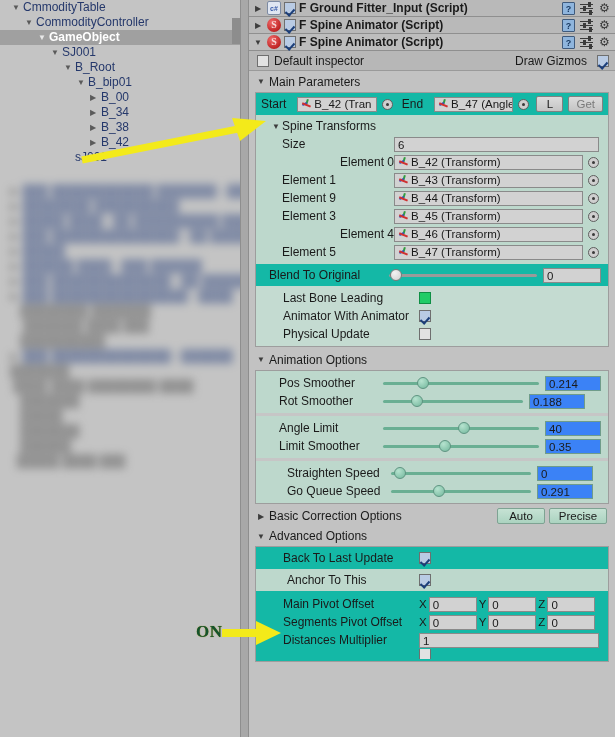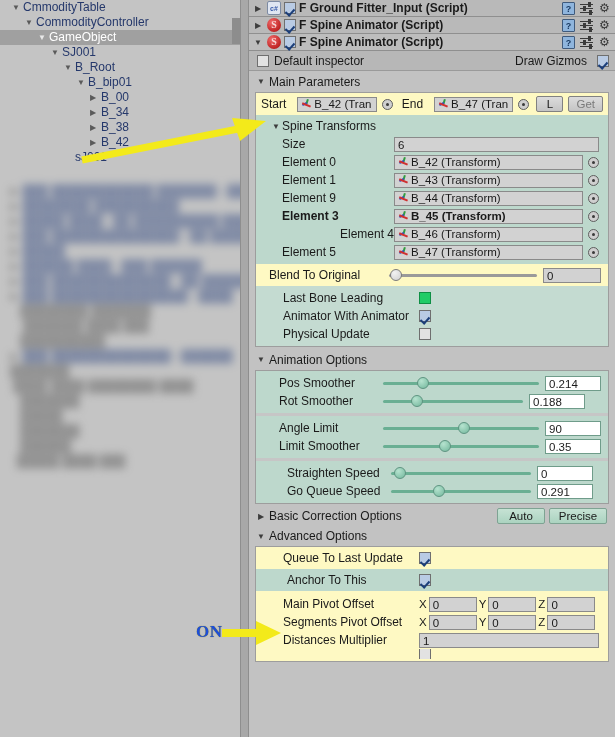--- a/index.html
+++ b/index.html
@@ -14,21 +14,21 @@
   }
   
   #root { position:relative; width:615px; height:737px; }
 
   
   #hierarchy {
     position:absolute; left:0; top:0; width:276px; height:737px;
     background:#c4c4c4; overflow:hidden;
   }
   .hrow { height:15px; line-height:15px; white-space:nowrap; color:#25386b; font-size:12px; }
-  .hrow.sel { background:#a0a0a0; color:#ffffff; }
+  .hrow.sel { background:#a0a0a0; color:#ffffff;font-weight:bold; }
   .hrow.sel .foldglyph { color:#e8e8e8; }
   .foldglyph { display:inline-block; width:11px; font-size:8px; color:#5a5a5a; vertical-align:middle; }
   .hlabel { vertical-align:middle; }
   .blurblock { position:absolute; left:0; width:240px; filter: blur(4px); opacity:.55; }
   .bl { height:15px; line-height:15px; white-space:nowrap; color:#4a5d8c; }
   .bl .g { color:#6a6a6a; }
 
   
   #divider { position:absolute; left:240px; top:0; width:9px; height:737px; background:#a8a8a8; border-left:1px solid #8e8e8e; border-right:1px solid #8e8e8e;}
   #divthumb { position:absolute; left:232px; top:18px; width:9px; height:26px; background:#8d8d8d; }
@@ -77,21 +77,21 @@
   .subrow { display:flex; align-items:center; height:20px; background:#b7b7b7; padding:0 6px 0 8px; border-bottom:1px solid #9a9a9a;}
   .subrow .lbl { margin-left:5px; }
   .spacerfill { flex:1; }
 
   .section { padding:0 6px; }
   .section-title { display:flex; align-items:center; height:21px; font-size:12px; }
   .section-title .fold { margin-right:2px; }
   .panel { border:1px solid #9d9d9d; background:#c6c6c6; margin-bottom:2px; }
   .grp-green { background:#bdd8cc; }
   .grp-green2 { background:#c4dbd1; }
-  .grp-gray { background:#fef9c3; }
+  .grp-gray { background:#14b8a6; }
 
   .row { display:flex; align-items:center; height:18px; padding:0 5px; }
   .row .name { font-size:12px; white-space:nowrap; }
   .field {
     background:#d2d2d2; border:1px solid #8a8a8a; height:15px; line-height:14px;
     font-size:11.5px; padding:0 3px; overflow:hidden; white-space:nowrap;
   }
   .objfield { display:flex; align-items:center; gap:2px; }
   .axisicon { width:11px; height:11px; position:relative; flex:0 0 auto; }
   .axisicon::before { content:""; position:absolute; left:5px; top:0; width:1.5px; height:6px; background:#2f9c3f; transform:rotate(18deg);}
@@ -105,30 +105,30 @@
   }
   .btn.green { background:linear-gradient(#c6e2d4,#abd3c0); border-color:#7ea393; }
   .btn.dim { color:#7a7a7a; }
 
   .sld { position:relative; height:14px; flex:1; }
   .sld .track { position:absolute; top:6px; left:0; right:0; height:3px; background:#6aaf93; border-radius:2px; }
   .sld .track.gray { background:#9a9a9a; }
   .sld .knob { position:absolute; top:1px; width:12px; height:12px; border-radius:50%;
     background:radial-gradient(circle at 35% 30%,#b6e3cf,#72b79c); border:1px solid #5e9481; }
   .sld .knob.gray { background:radial-gradient(circle at 35% 30%,#f2f2f2,#cfcfcf); border-color:#7c7c7c; }
-  .numfield { background:#ffffff; border:1px solid #6f9c8a; height:15px; line-height:14px; font-size:11.5px; padding:0 3px; }
+  .numfield { background:#3b82f6; border:1px solid #6f9c8a; height:15px; line-height:14px; font-size:11.5px; padding:0 3px; }
   .numfield.gray { background:#d2d2d2; border-color:#8a8a8a; }
   .xyz { display:flex; align-items:center; gap:2px; }
   .xyz span.ax { font-size:11.5px; }
 
   
   .anno { position:absolute; pointer-events:none; }
   #on-text {
     position:absolute; left:196px; top:622px;
-    color:#1d4ed8; font-weight:bold; font-size:17px;
+    color:#14532d; font-weight:bold; font-size:17px;
     font-family:"Liberation Serif", serif; letter-spacing:.5px;
     text-shadow: 0 0 1px #8a8000;
   }
 </style>
 </head>
 <body>
 
 <div id="root">
 
   <div id="hierarchy">
@@ -255,38 +255,38 @@
                 <i></i>
               </span>
             <span>B_42 (Tran</span>
           </span>
           <span class="radio"></span>
           <span class="name" style="margin-left:4px">End</span>
           <span class="field objfield" style="width:86px;margin-left:6px">
             <span class="axisicon">
                 <i></i>
               </span>
-            <span>B_47 (Tran</span>
+            <span>B_47 (Angle</span>
           </span>
           <span class="radio"></span>
           <span class="btn" style="width:28px;margin-left:2px">L</span>
           <span class="btn dim" style="width:36px">Get</span>
         </div>
 
         <div class="grp-green" style="padding:2px 0 3px 0;">
           <div class="row" style="padding-left:14px">
             <span class="fold">▼</span>
             <span class="name">Spine Transforms</span>
           </div>
           <div class="row" style="padding-left:26px">
             <span class="name" style="width:112px">Size</span>
             <span class="field" style="flex:1;margin-right:4px">6</span>
           </div>
           <div id="elements-list">
-              <div class="row" style="padding-left: 26px;">
+              <div class="row" style="padding-left: 26px; text-align: right;">
                 <span class="name" style="width:112px">Element 0</span>
                 <span class="field objfield" style="flex:1">
                   <span class="axisicon">
                     <i></i>
                   </span>
                   <span>B_42 (Transform)</span>
                 </span>
                 <span class="radio" style="margin:0 4px 0 5px"></span>
               </div>
               <div class="row" style="padding-left: 26px;">
@@ -302,21 +302,21 @@
               <div class="row" style="padding-left: 26px;">
                 <span class="name" style="width:112px">Element 9</span>
                 <span class="field objfield" style="flex:1">
                   <span class="axisicon">
                     <i></i>
                   </span>
                   <span>B_44 (Transform)</span>
                 </span>
                 <span class="radio" style="margin:0 4px 0 5px"></span>
               </div>
-              <div class="row" style="padding-left: 26px; font-weight: bold;">
+              <div class="row" style="padding-left: 26px;">
                 <span class="name" style="width:112px">Element 3</span>
                 <span class="field objfield" style="flex:1">
                   <span class="axisicon">
                     <i></i>
                   </span>
                   <span>B_45 (Transform)</span>
                 </span>
                 <span class="radio" style="margin:0 4px 0 5px"></span>
               </div>
               <div class="row" style="padding-left: 26px; text-align: right;">
@@ -395,21 +395,21 @@
         </div>
         <div style="height:3px;background:#c6c6c6"></div>
         <div class="grp-green" style="padding:3px 0">
           <div id="anim-g2">
               <div class="row">
                 <span class="name" style="width:122px;padding-left:18px">Angle Limit</span>
                 <span class="sld">
                   <span class="track"></span>
                   <span class="knob" style="left:48%"></span>
                 </span>
-                <span class="numfield" style="width:56px;margin-left:6px;margin-right:2px">90</span>
+                <span class="numfield" style="width:56px;margin-left:6px;margin-right:2px">40</span>
               </div>
               <div class="row">
                 <span class="name" style="width:122px;padding-left:18px">Limit Smoother</span>
                 <span class="sld">
                   <span class="track"></span>
                   <span class="knob" style="left:36%"></span>
                 </span>
                 <span class="numfield" style="width:56px;margin-left:6px;margin-right:2px">0.35</span>
               </div>
             </div>
@@ -445,21 +445,21 @@
         <span class="btn green" style="width:58px;margin-right:2px">Precise</span>
       </div>
 
       <div class="section-title" style="height:20px">
         <span class="fold">▼</span>
         <span>Advanced Options</span>
       </div>
 
       <div class="panel">
         <div class="row grp-gray" style="height:22px">
-          <span class="name" style="width:158px;padding-left:22px">Queue To Last Update</span>
+          <span class="name" style="width:158px;padding-left:22px">Back To Last Update</span>
           <span class="cb on blue"></span>
         </div>
         <div class="row grp-green" style="height:22px">
           <span class="name" style="width:158px;padding-left:26px">Anchor To This</span>
           <span class="cb on blue"></span>
         </div>
         <div class="grp-gray" style="padding:4px 0 2px 0">
           <div class="row">
             <span class="name" style="width:158px;padding-left:22px">Main Pivot Offset</span>
             <span class="xyz">

